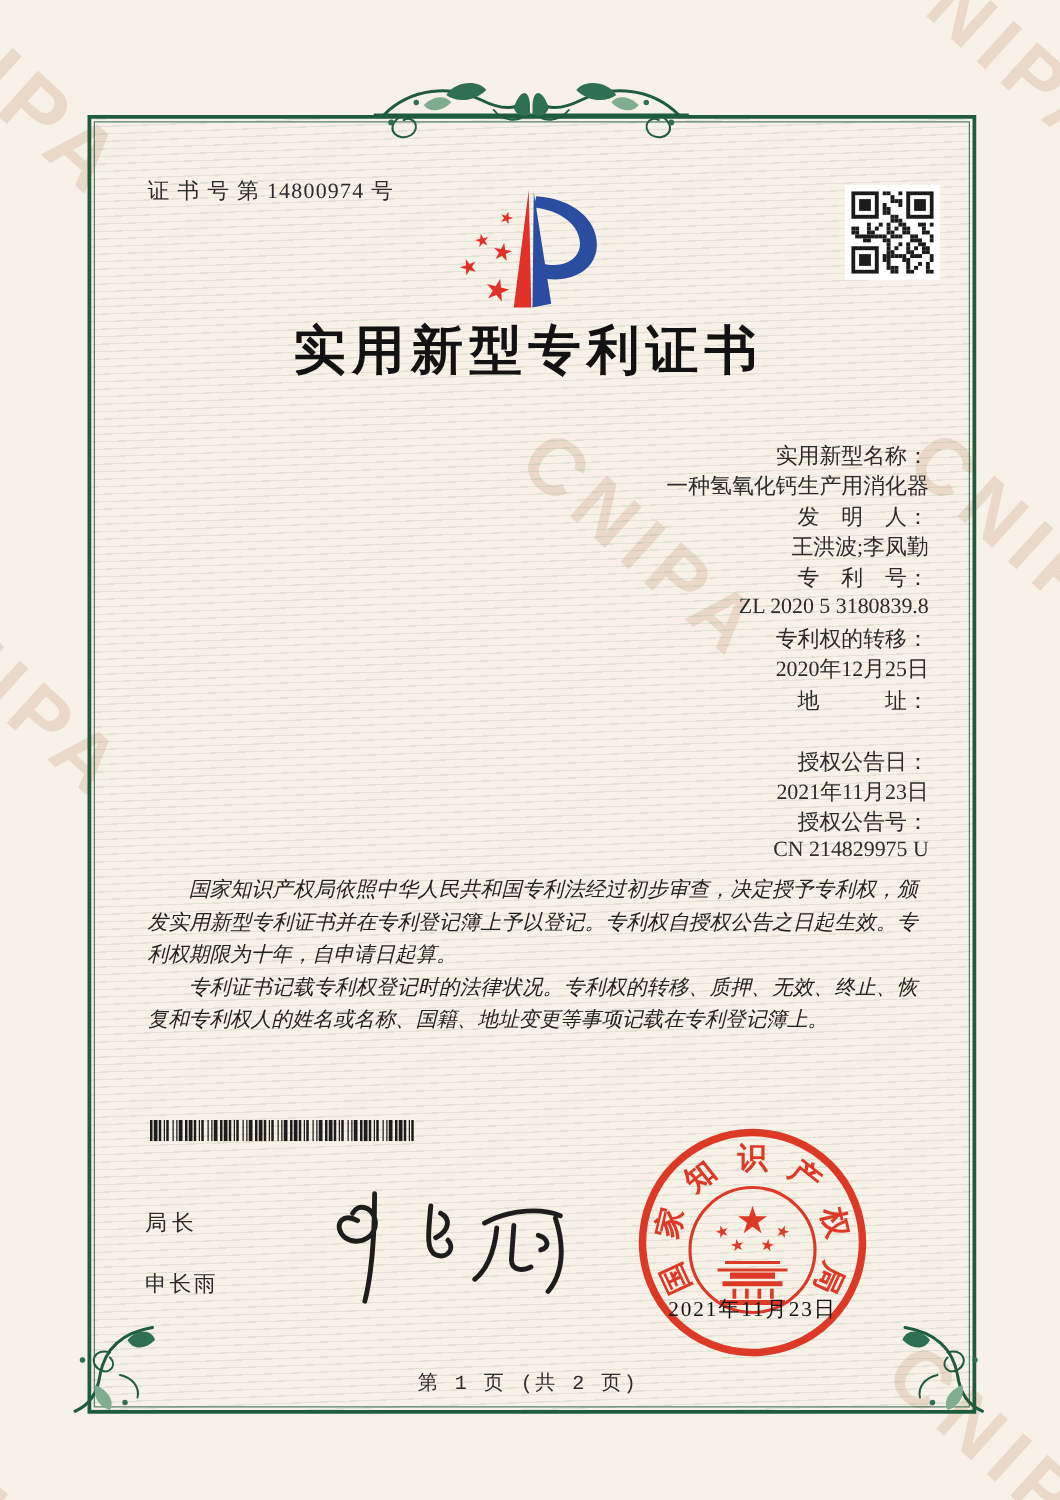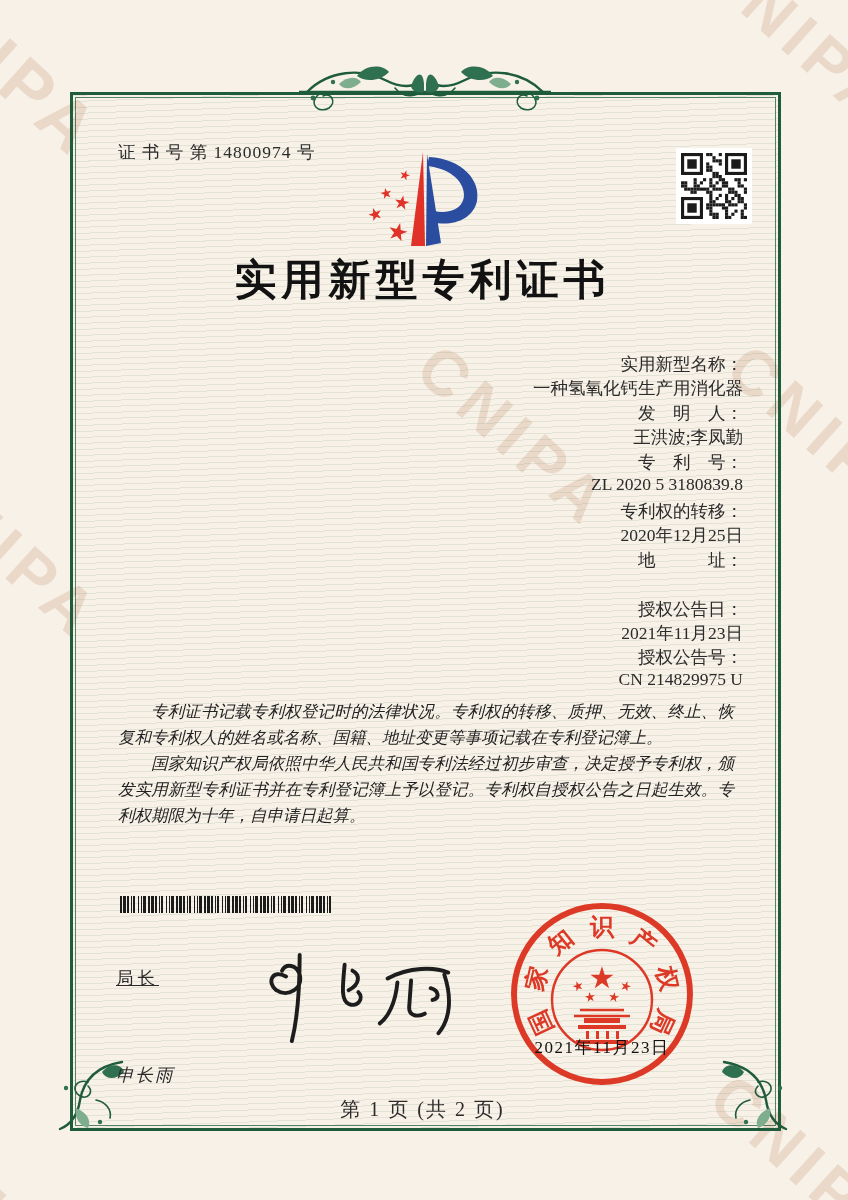--- a/index.html
+++ b/index.html
@@ -62,42 +62,42 @@
     position:absolute;left:118px;top:699px;width:616px;
     font-size:16.5px;line-height:26px;font-style:italic;
     text-align:justify;color:#222;
   }
   .paras p{margin:0;text-indent:2em;}
 
   
   .barcode{position:absolute;left:120px;top:896px;width:216px;height:17px;}
 
   
-  .signer-title{position:absolute;left:116px;top:966px;font-size:17.5px;letter-spacing:4px;text-decoration:underline;}
-  .signer-name{position:absolute;left:116px;top:1063px;font-size:17.5px;letter-spacing:2px;font-style:italic;}
+  .signer-title{position:absolute;left:116px;top:966px;font-size:17.5px;letter-spacing:4px;}
+  .signer-name{position:absolute;left:116px;top:1015px;font-size:17.5px;letter-spacing:2px;}
   .signature{position:absolute;left:243px;top:942px;width:215px;height:112px;}
   .sig-stroke{fill:none;stroke:#1d1d1d;stroke-width:4;stroke-linecap:round;stroke-linejoin:round;}
 
   
   .seal{position:absolute;left:506px;top:898px;width:192px;height:192px;}
   .seal svg{position:absolute;inset:0;}
   .seal-ring{fill:none;stroke:var(--seal-red,#dc3a27);stroke-width:6;}
   .seal-char{fill:var(--seal-red,#dc3a27);font-size:24px;font-weight:bold;
     font-family:"Liberation Serif","DejaVu Serif",serif;
     text-anchor:middle;dominant-baseline:central;}
   .emblem{stroke:var(--seal-red,#dc3a27);fill:none;stroke-width:2.5;}
   .emblem-fill{fill:var(--seal-red,#dc3a27);stroke:none;}
   .star-red{fill:var(--seal-red,#dc3a27);font-family:"DejaVu Sans",sans-serif;text-anchor:middle;dominant-baseline:central;}
   .seal-date{
     position:absolute;left:0;right:0;top:138px;text-align:center;
     font-size:17px;letter-spacing:1.5px;color:#111;z-index:3;
   }
 
   
-  .page-num{position:absolute;left:70px;width:705px;top:1096px;text-align:center;font-size:20px;letter-spacing:2px;}
+  .page-num{position:absolute;left:70px;width:705px;top:1096px;text-align:center;font-size:16px;letter-spacing:2px;font-family:Liberation Mono, monospace;}
   .cont-box{
     position:absolute;left:328px;top:1140px;width:168px;height:37px;
     background:#fffdf8;text-align:center;line-height:37px;font-size:15.5px;
     letter-spacing:2px;font-style:italic;z-index:2;
   }
 
   
   .ornament-top{position:absolute;left:299px;top:58px;width:252px;height:62px;z-index:2;}
   .flourish{position:absolute;width:72px;height:78px;z-index:2;}
   .flourish-bl{left:56px;top:1056px;}
@@ -333,22 +333,22 @@
       </div>
       <div class="row">
         <span class="lbl">地　　　址：</span>
       </div>
       <div class="row">
         <span class="lbl">授权公告日：</span><span class="val">2021年11月23日</span><span class="grant-gap"></span><span class="lbl">授权公告号：</span><span class="val">CN 214829975 U</span>
       </div>
     </div>
 
     <div class="paras">
+      <p>国家知识产权局依照中华人民共和国专利法经过初步审查，决定授予专利权，颁发实用新型专利证书并在专利登记簿上予以登记。专利权自授权公告之日起生效。专利权期限为十年，自申请日起算。</p>
       <p>专利证书记载专利权登记时的法律状况。专利权的转移、质押、无效、终止、恢复和专利权人的姓名或名称、国籍、地址变更等事项记载在专利登记簿上。</p>
-      <p>国家知识产权局依照中华人民共和国专利法经过初步审查，决定授予专利权，颁发实用新型专利证书并在专利登记簿上予以登记。专利权自授权公告之日起生效。专利权期限为十年，自申请日起算。</p>
     </div>
 
     <svg class="barcode" id="barcode-svg" viewBox="0 0 216 17" preserveAspectRatio="none">
         <rect x="0" y="0" width="2" height="17" class="qr-mod"></rect>
         <rect x="3" y="0" width="3" height="17" class="qr-mod"></rect>
         <rect x="7" y="0" width="2" height="17" class="qr-mod"></rect>
         <rect x="11" y="0" width="1" height="17" class="qr-mod"></rect>
         <rect x="13" y="0" width="2" height="17" class="qr-mod"></rect>
         <rect x="18" y="0" width="1" height="17" class="qr-mod"></rect>
         <rect x="21" y="0" width="1" height="17" class="qr-mod"></rect>

